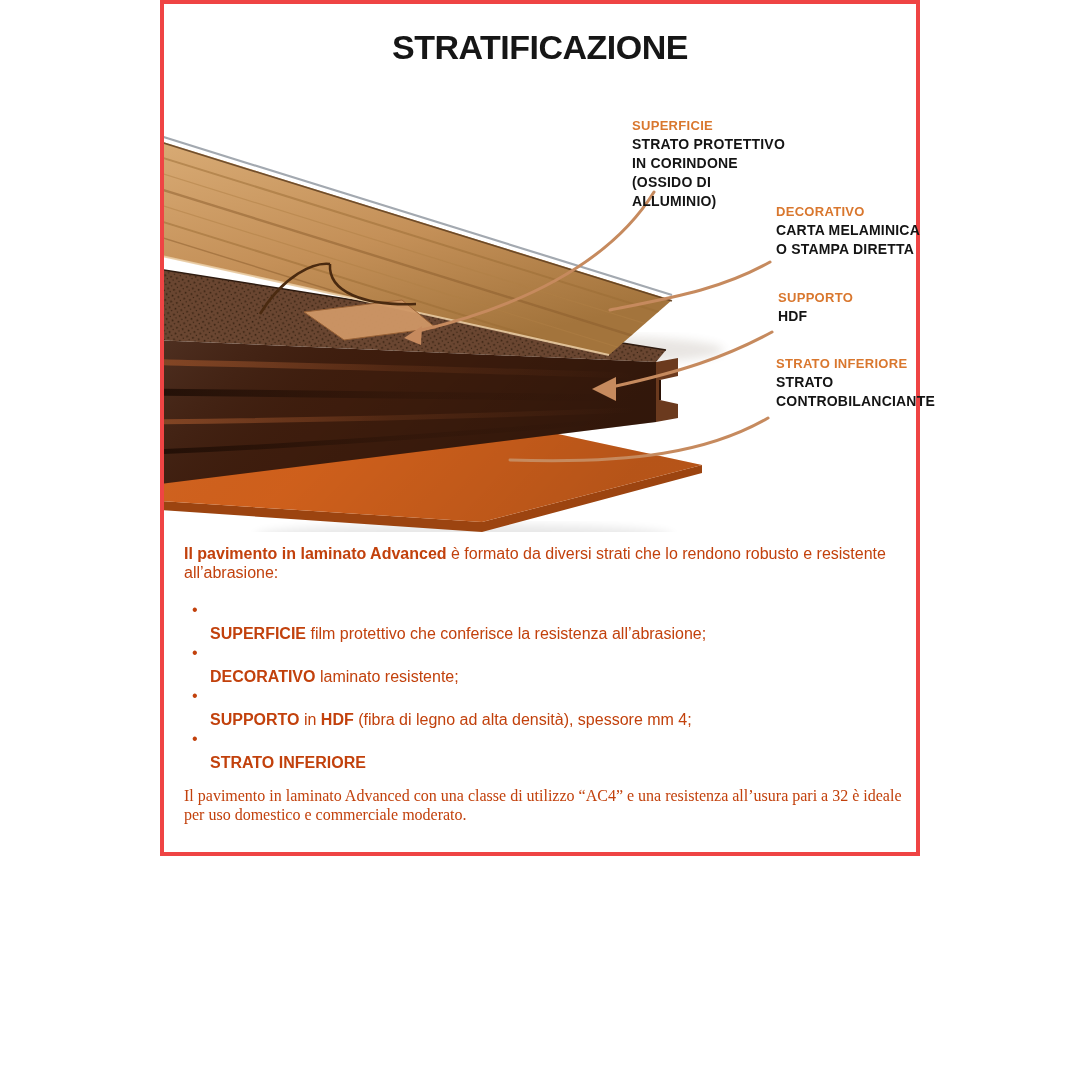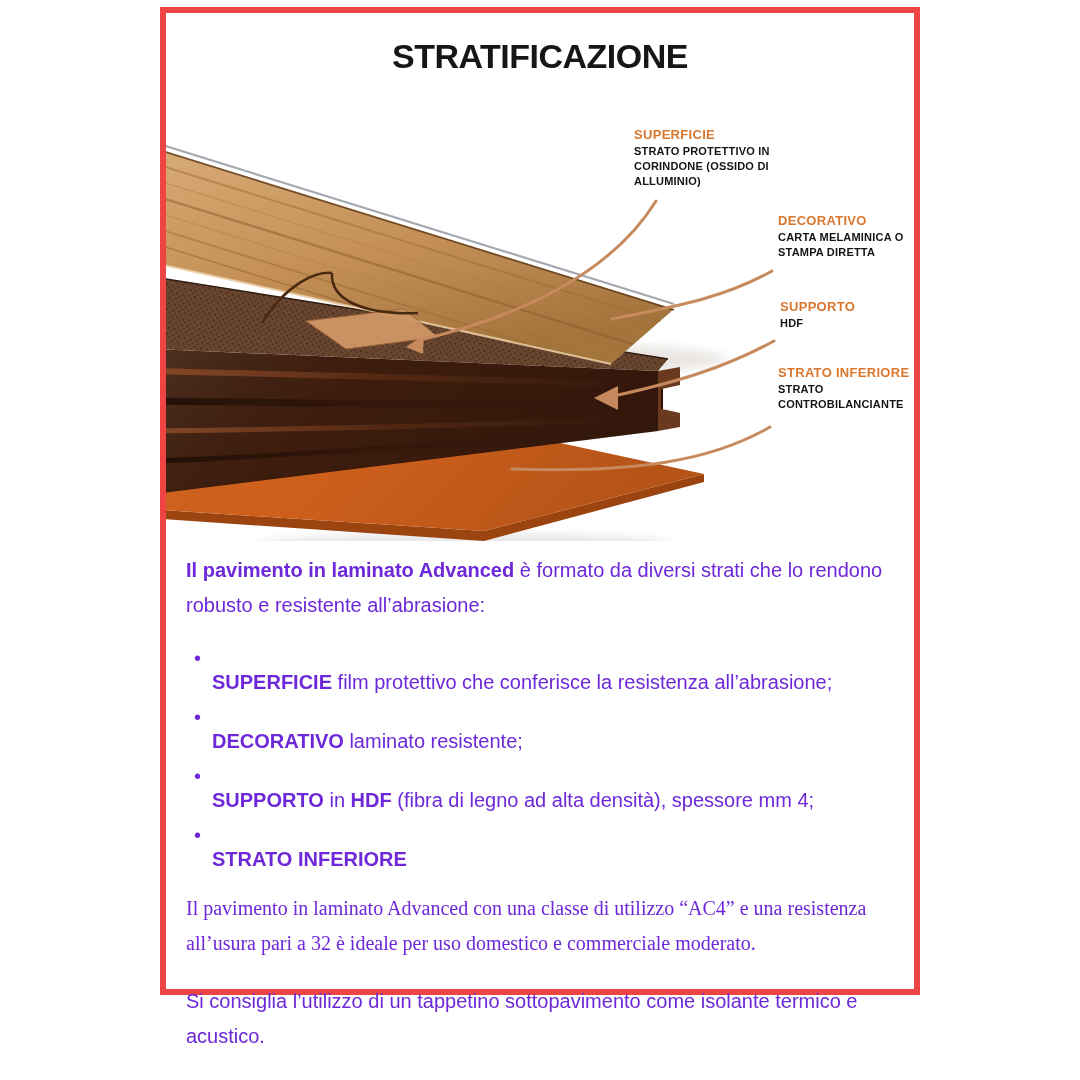--- a/index.html
+++ b/index.html
@@ -1,34 +1,34 @@
 <!DOCTYPE html>
 <html style="--accent: #d9772e; --arrow: #c68a5e;"><head>
 <meta charset="utf-8">
 <style>
   html,body{margin:0;padding:0;background:#ffffff;}
   .canvas{position:relative;width:1080px;height:1080px;background:#ffffff;
           font-family:"Liberation Sans","DejaVu Sans",sans-serif;overflow:hidden;}
-  .page{position:absolute;left:160px;top:7px;width:760px;height:988px;
-        border:6px solid #ef4444;background:#ffffff;box-sizing:border-box;}
+  .page{position:absolute;left:160px;top:0;width:760px;height:856px;
+        border:4px solid #ef4444;background:#ffffff;box-sizing:border-box;}
   .page-title{position:absolute;left:0;top:24px;width:100%;text-align:center;
         font-size:34px;font-weight:bold;color:#161616;letter-spacing:-0.5px;margin:0;}
   .diagram{position:absolute;left:0;top:96px;width:756px;height:432px;}
   .diagram svg{position:absolute;left:0;top:0;}
   .callout{position:absolute;width:160px;}
   .callout-label{font-size:13px;font-weight:bold;color:var(--accent,#d9772e);
         letter-spacing:.3px;margin-bottom:2px;}
-  .callout-desc{font-size:11px;font-weight:bold;color:#141414;line-height:1.35;
+  .callout-desc{font-size:14px;font-weight:bold;color:#141414;line-height:1.35;
         letter-spacing:.2px;}
   .co-superficie{left:468px;top:18px;width:155px;}
   .co-decorativo{left:612px;top:104px;width:150px;}
   .co-supporto{left:614px;top:190px;width:150px;}
   .co-inferiore{left:612px;top:256px;width:150px;}
   .body-text{position:absolute;left:20px;top:540px;width:726px;
-        font-size:20px;line-height:35px;color:#6d28d9;}
+        font-size:16px;line-height:19px;color:#c2410c;}
   .body-text p{margin:0;}
   .p-intro{margin-bottom:18px !important;}
   .p-mid{margin-bottom:23px !important;font-family:Liberation Serif, serif;}
   ul.layers{list-style:none;margin:0 0 8px 0;padding:0;}
   ul.layers li{display:flex;align-items:flex-start;}
   .blt{width:26px;flex:0 0 26px;padding-left:8px;box-sizing:border-box;}
   .li-text{flex:1;margin-top:24px;}
   b{font-weight:bold;}
 </style>
 </head>
@@ -166,17 +166,16 @@
           <span class="blt">•</span>
           <span class="li-text"><b>SUPPORTO</b><span> in </span><b>HDF</b><span> (fibra di legno ad alta densità), spessore mm 4;</span></span>
         </li>
         <li>
           <span class="blt">•</span>
           <span class="li-text"><b>STRATO INFERIORE</b></span>
         </li>
       </ul>
 
       <p class="p-mid" style="margin-top:14px;">Il pavimento in laminato Advanced con una classe di utilizzo “AC4”  e una resistenza all’usura pari a 32 è ideale per uso domestico e commerciale moderato.</p>
-      <p>Si consiglia l’utilizzo di un tappetino sottopavimento come isolante termico e acustico.</p>
     </div>
 
   </div>
 </div>
 
 </body></html>

